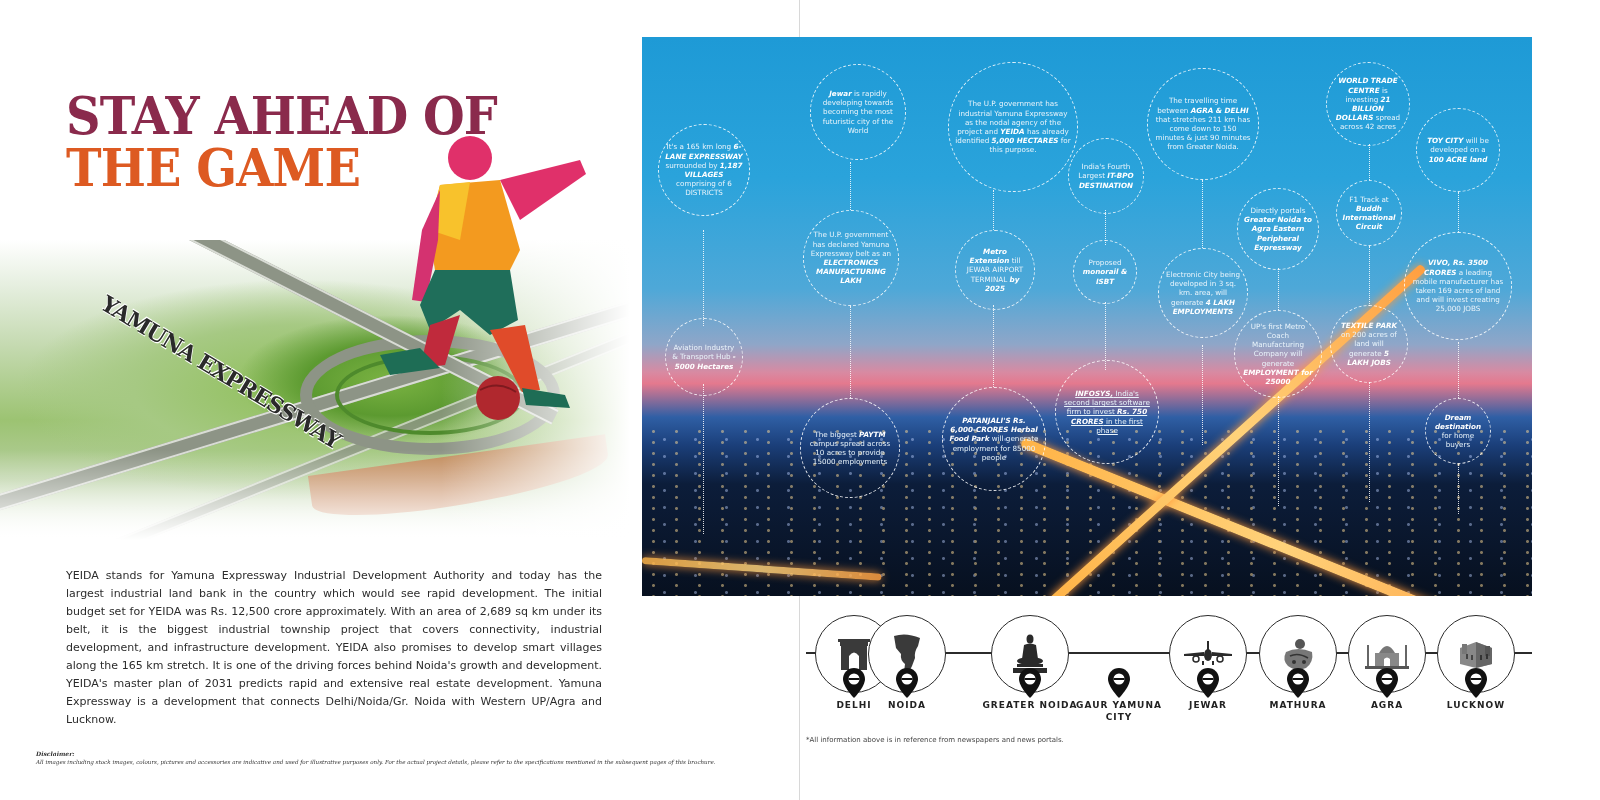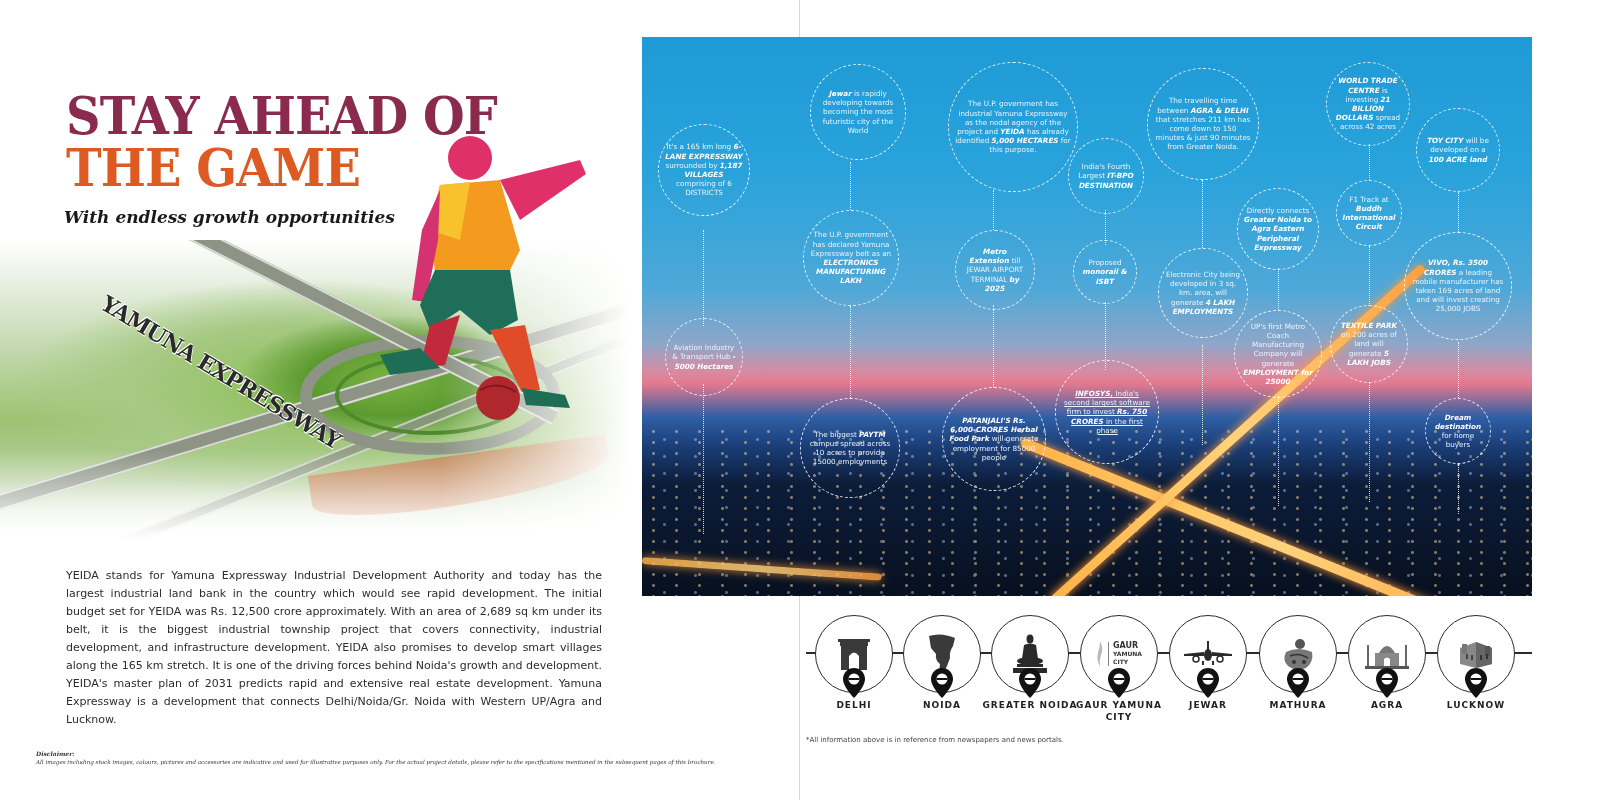--- a/index.html
+++ b/index.html
@@ -67,21 +67,20 @@
 </head>
 <body>
 
 <div class="spread">
 
   <section class="left-page">
     <h1 class="headline">
       <span class="line1">STAY AHEAD OF</span>
       <span class="line2">THE GAME</span>
     </h1>
-    <div class="subhead">With endless growth opportunities</div>
 
     <div class="hero-photo">
       <div class="bg"></div>
       <div class="road r3"></div>
       <div class="road r1"></div>
       <div class="loop"></div>
       <div class="loop2"></div>
       <div class="redsoil"></div>
       <div class="road r2"></div>
       <div class="fade"></div>
@@ -173,21 +172,21 @@
     <div class="bubble" style="left:1055px;top:360px;width:104px;height:104px;text-decoration:underline;">
       <span><b>INFOSYS,</b><span> India's second largest software firm to invest </span><b>Rs. 750 CRORES</b><span> in the first phase</span></span>
     </div>
     <div class="bubble" style="left:1147px;top:68px;width:112px;height:112px;">
       <span><span>The travelling time between </span><b>AGRA &amp; DELHI</b><span> that stretches 211 km has come down to 150 minutes &amp; just 90 minutes from Greater Noida.</span></span>
     </div>
     <div class="bubble" style="left:1158px;top:248px;width:90px;height:90px;justify-content:center;">
       <span><span>Electronic City being developed in 3 sq. km. area, will generate </span><b>4 LAKH EMPLOYMENTS</b></span>
     </div>
     <div class="bubble" style="left:1237px;top:188px;width:82px;height:82px;">
-      <span><span>Directly connects </span><b>Greater Noida to Agra Eastern Peripheral Expressway</b></span>
+      <span><span>Directly portals </span><b>Greater Noida to Agra Eastern Peripheral Expressway</b></span>
     </div>
     <div class="bubble" style="left:1234px;top:310px;width:88px;height:88px;">
       <span><span>UP's first Metro Coach Manufacturing Company will generate </span><b>EMPLOYMENT for 25000</b></span>
     </div>
     <div class="bubble" style="left:1326px;top:62px;width:84px;height:84px;justify-content:center;">
       <span><b>WORLD TRADE CENTRE</b><span> is investing </span><b>21 BILLION DOLLARS</b><span> spread across 42 acres</span></span>
     </div>
     <div class="bubble" style="left:1336px;top:180px;width:66px;height:66px;">
       <span><span>F1 Track at </span><b>Buddh International Circuit</b></span>
     </div>
@@ -215,21 +214,21 @@
           </svg>
       </div>
       <svg class="city-pin" viewBox="0 0 22 30">
           <path d="M11 0 C4.9 0 0 4.9 0 11 C0 19 11 30 11 30 C11 30 22 19 22 11 C22 4.9 17.1 0 11 0 Z" fill="#111"></path>
           <circle cx="11" cy="11" r="5.5" fill="#fff"></circle>
           <rect x="5.5" y="10" width="11" height="2" fill="#111"></rect>
         </svg>
       <div class="city-name">DELHI</div>
     </div>
 
-    <div class="city-node" style="left:902px;">
+    <div class="city-node" style="left:867px;">
       <div class="city-circle">
         <svg width="34" height="44" viewBox="0 0 34 44">
             <path d="M4 4 Q16 0 30 6 L28 14 Q24 20 25 26 L22 34 L18 42 L14 40 L15 32 Q10 28 11 22 L6 16 Z" fill="#3a3a3a"></path>
           </svg>
       </div>
       <svg class="city-pin" viewBox="0 0 22 30">
           <path d="M11 0 C4.9 0 0 4.9 0 11 C0 19 11 30 11 30 C11 30 22 19 22 11 C22 4.9 17.1 0 11 0 Z" fill="#111"></path>
           <circle cx="11" cy="11" r="5.5" fill="#fff"></circle>
           <rect x="5.5" y="10" width="11" height="2" fill="#111"></rect>
         </svg>
@@ -248,32 +247,20 @@
       </div>
       <svg class="city-pin" viewBox="0 0 22 30">
           <path d="M11 0 C4.9 0 0 4.9 0 11 C0 19 11 30 11 30 C11 30 22 19 22 11 C22 4.9 17.1 0 11 0 Z" fill="#111"></path>
           <circle cx="11" cy="11" r="5.5" fill="#fff"></circle>
           <rect x="5.5" y="10" width="11" height="2" fill="#111"></rect>
         </svg>
       <div class="city-name">GREATER NOIDA</div>
     </div>
 
     <div class="city-node" style="left:1079px;">
-      <div class="city-circle">
-        <div style="display:flex;align-items:center;gap:4px;">
-          <svg width="8" height="26" viewBox="0 0 8 26">
-              <path d="M4 0 Q8 8 5 14 Q3 20 4 26 Q0 18 2 12 Q4 6 4 0 Z" fill="#b9b9b9"></path>
-            </svg>
-          <div style="border-left:1px solid #888;padding-left:4px;font-family:'DejaVu Sans',sans-serif;font-weight:bold;line-height:8px;color:#333;">
-            <div style="font-size:8px;">GAUR</div>
-            <div style="font-size:6px;">YAMUNA</div>
-            <div style="font-size:6px;">CITY</div>
-          </div>
-        </div>
-      </div>
       <svg class="city-pin" viewBox="0 0 22 30">
           <path d="M11 0 C4.9 0 0 4.9 0 11 C0 19 11 30 11 30 C11 30 22 19 22 11 C22 4.9 17.1 0 11 0 Z" fill="#111"></path>
           <circle cx="11" cy="11" r="5.5" fill="#fff"></circle>
           <rect x="5.5" y="10" width="11" height="2" fill="#111"></rect>
         </svg>
       <div class="city-name">GAUR YAMUNA CITY</div>
     </div>
 
     <div class="city-node" style="left:1168px;">
       <div class="city-circle">

